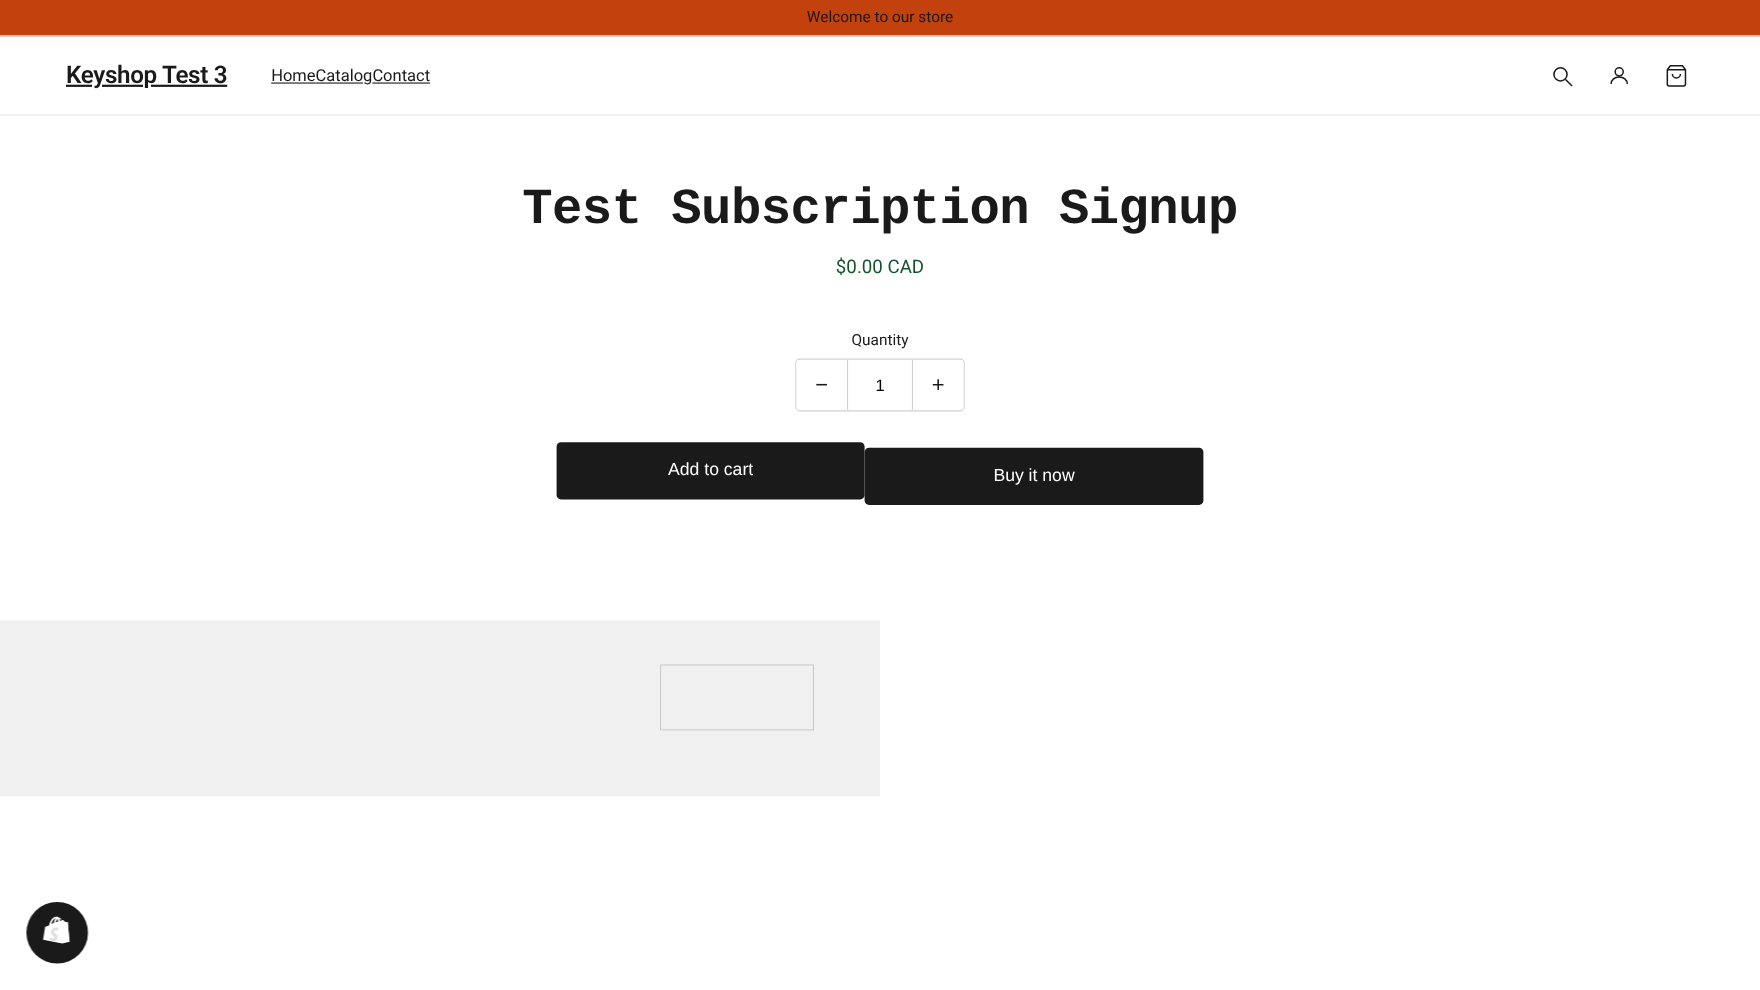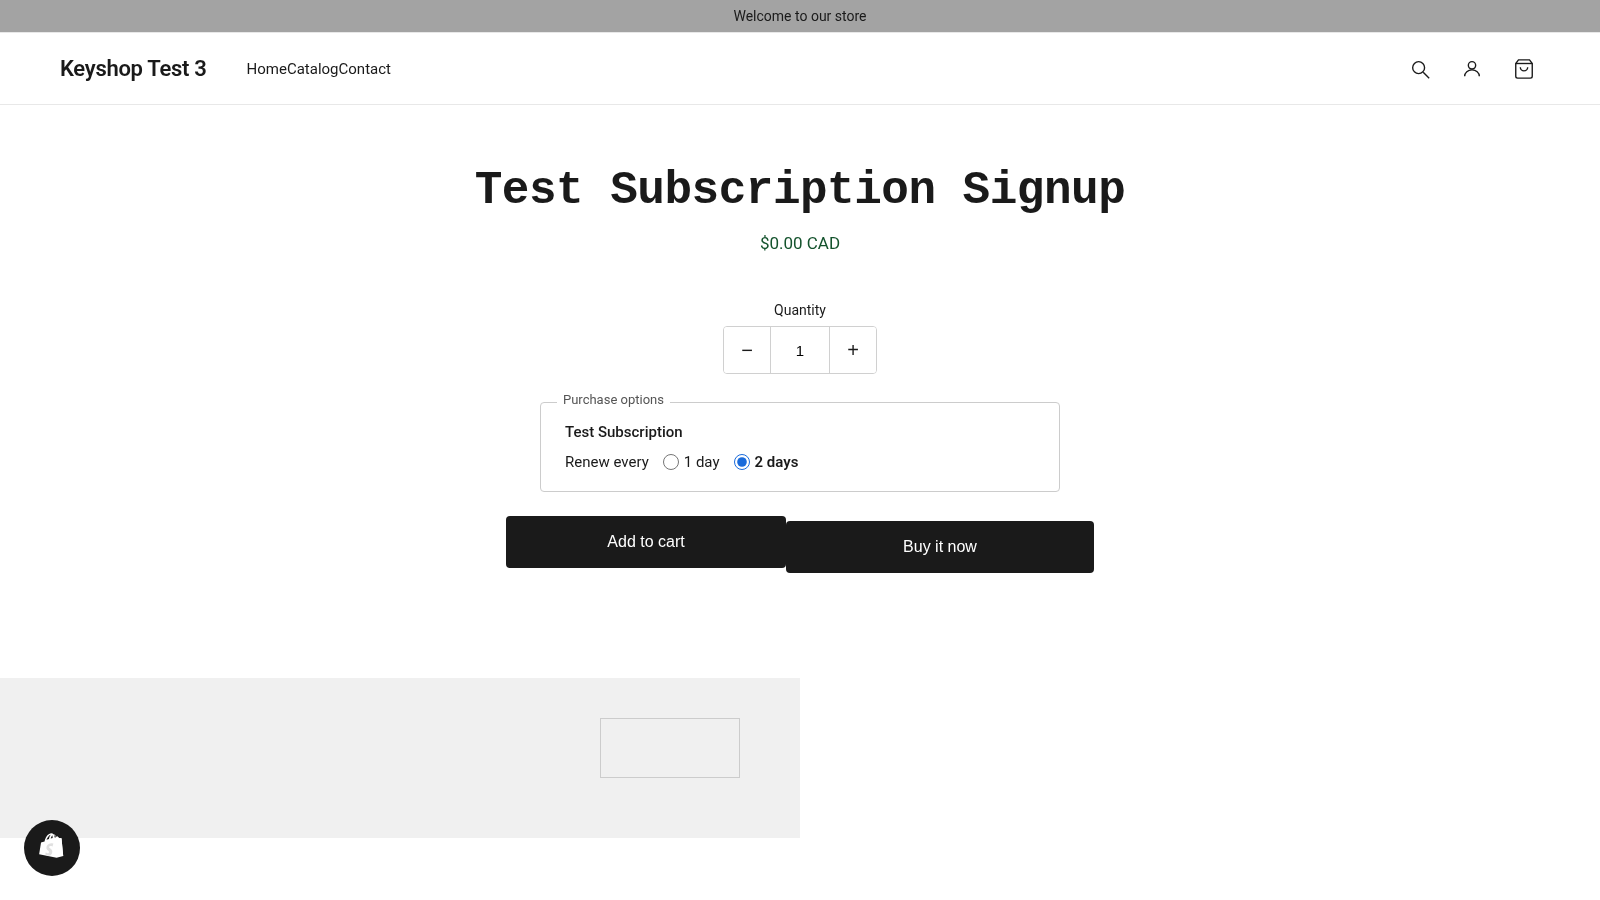--- a/index.html
+++ b/index.html
@@ -11,36 +11,37 @@
     body {
       font-family: -apple-system, BlinkMacSystemFont, 'Segoe UI', Roboto, sans-serif;
       background: #fff;
       color: #1a1a1a;
       width: 1600px;
       min-height: 900px;
     }
 
     
     .announcement-bar {
-      background: #a3a3a3;
+      background: #c2410c;
       border-bottom: 1px solid #e8e8e8;
       text-align: center;
       padding: 8px 0;
       font-size: 14px;
       color: #1a1a1a;
     }
 
     
     .header {
       display: flex;
       align-items: center;
       justify-content: space-between;
       padding: 0 60px;
       height: 72px;
       border-bottom: 1px solid #e8e8e8;
+      text-decoration: underline;
     }
 
     .header-left {
       display: flex;
       align-items: center;
       gap: 40px;
     }
 
     .store-name {
       font-size: 22px;
@@ -345,35 +346,20 @@
   <div class="product-price">$0.00 CAD</div>
 
   <div class="quantity-label">Quantity</div>
 
   <div class="quantity-selector">
     <button class="quantity-btn">−</button>
     <input class="quantity-value" type="text" value="1" style="">
     <button class="quantity-btn">+</button>
   </div>
 
-  <div class="purchase-options-wrapper">
-    <div class="purchase-options-legend">Purchase options</div>
-    <div class="subscription-name">Test Subscription</div>
-    <div class="renew-options">
-      <span class="renew-label">Renew every</span>
-      <div class="radio-option">
-        <input type="radio" id="renew1day" name="renew" value="1day" style="">
-        <label for="renew1day">1 day</label>
-      </div>
-      <div class="radio-option selected">
-        <input type="radio" id="renew2days" name="renew" value="2days" checked="" style="">
-        <label for="renew2days">2 days</label>
-      </div>
-    </div>
-  </div>
 
   <div class="buttons-wrapper">
     <button class="btn-add-to-cart">Add to cart</button>
     <button class="btn-buy-now">Buy it now</button>
   </div>
 </main>
 
 <div class="bottom-section">
   <div class="bottom-right">
     <div class="bottom-right-box"></div>

